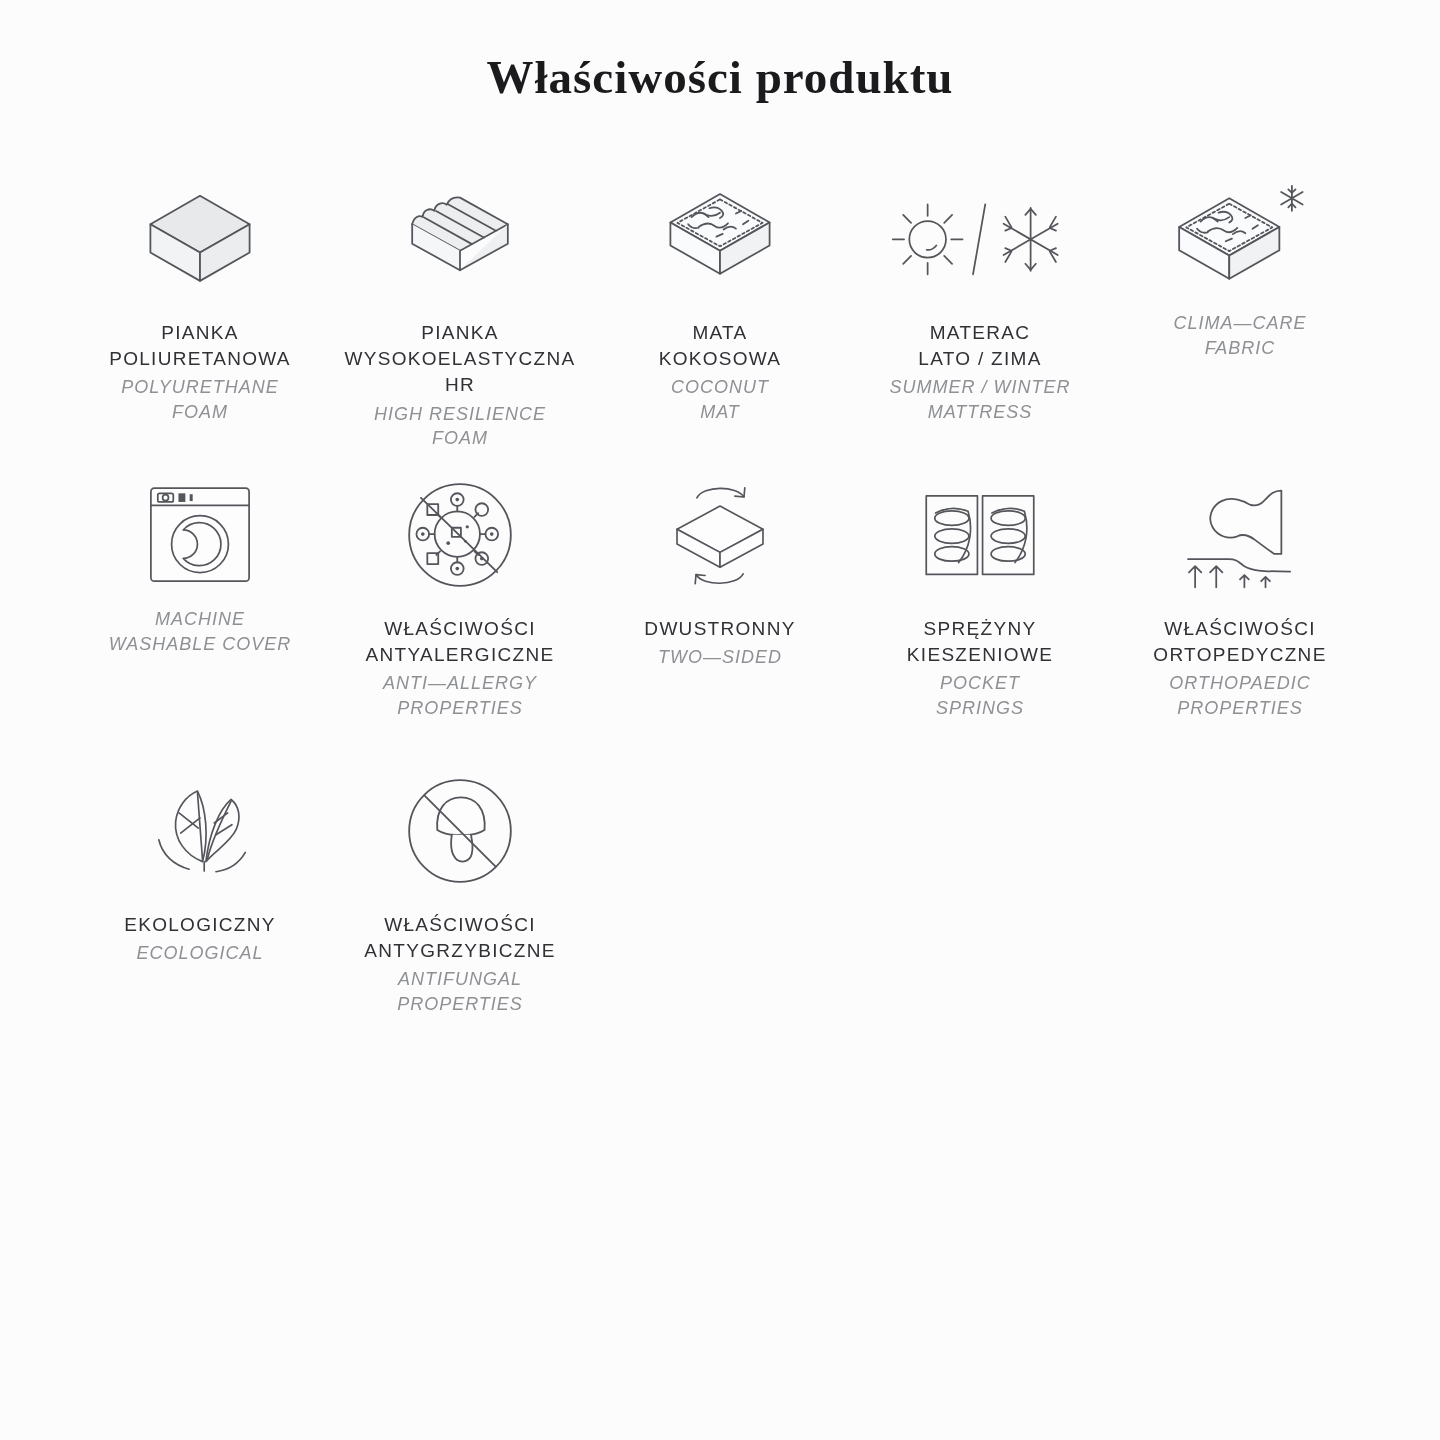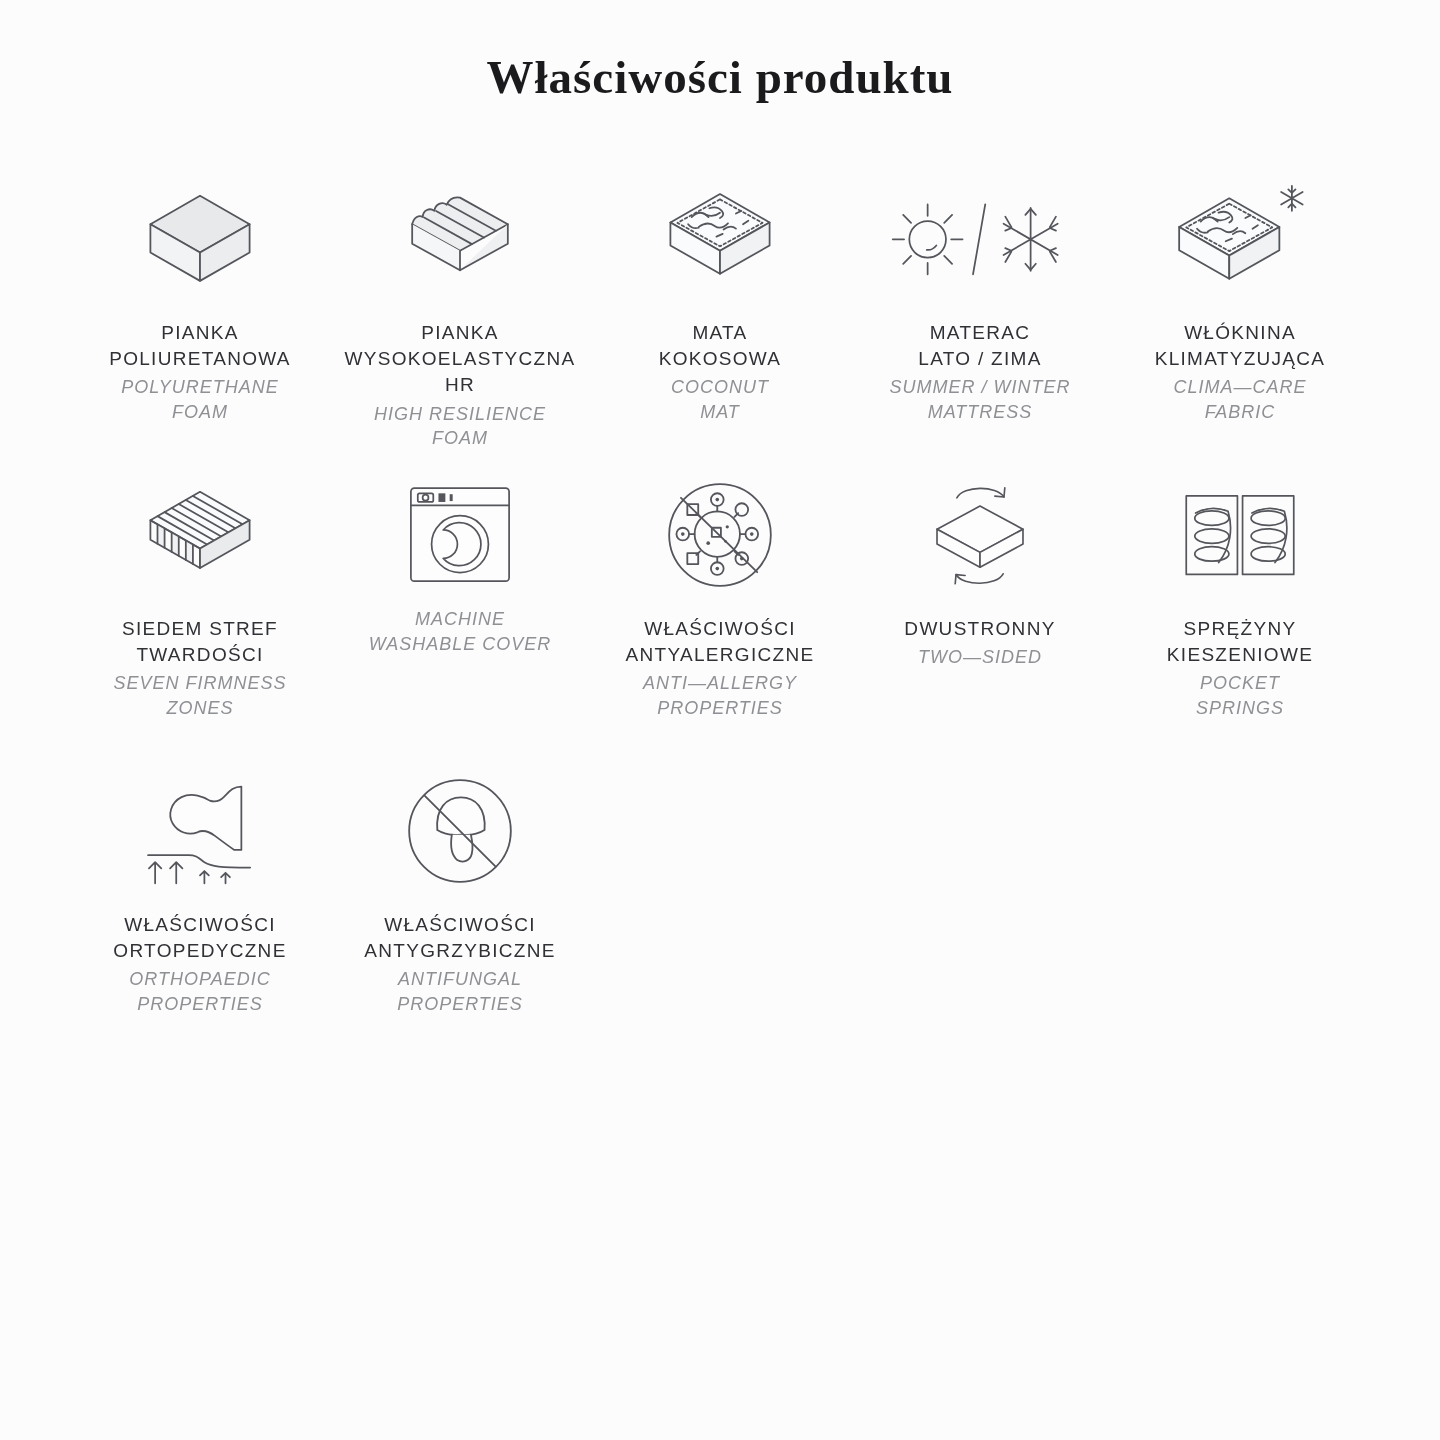--- a/index.html
+++ b/index.html
@@ -144,44 +144,24 @@
           <polygon points="64,16 120,48 64,80 8,48" fill="#fafbfc"></polygon>
           <polygon points="64,22 112,48.5 64,75 16,48.5" stroke-dasharray="3,3"></polygon>
           <path d="M32,42 q8,-8 16,-3 q8,4 16,-2 M40,53 q10,-7 18,-1 q7,5 15,-3 M52,32 q9,-3 14,3 q4,5 -2,8 M68,56 q8,-6 14,-1 M28,50 q5,6 12,4"></path>
           <path d="M82,38 l6,-3 M46,38 l5,4 M60,64 l7,-3 M90,50 l6,-4"></path>
           <polygon points="8,48 8,74 64,106 64,80" fill="#fafbfc"></polygon>
           <polygon points="120,48 120,74 64,106 64,80" fill="#f1f2f4"></polygon>
           <path d="M134,2 L134,30 M122,9 L146,23 M122,23 L146,9"></path>
           <path d="M130,6 L134,10 L138,6 M130,26 L134,22 L138,26"></path>
         </svg>
       </div>
-      <div class="pl">WŁÓKNINA
-KLIMATYZUJĄCA</div>
       <div class="en">CLIMA—CARE
 FABRIC</div>
     </div>
 
-    <div class="cell">
-      <div class="icon-box">
-        <svg class="ic" width="124" viewBox="0 0 140 118">
-          <polygon points="70,10 126,42 70,74 14,42" fill="#fafbfc"></polygon>
-          <path d="M22,37.4 L78,69.4 M30,32.9 L86,64.9 M38,28.3 L94,60.3 M46,23.7 L102,55.7 M54,19.1 L110,51.1 M62,14.6 L118,46.6"></path>
-          <polygon points="22,46.6 30,51.2 30,73.2 22,68.6" fill="#eff1f3" stroke="none"></polygon>
-          <polygon points="38,55.8 46,60.4 46,82.4 38,77.8" fill="#eff1f3" stroke="none"></polygon>
-          <polygon points="54,65 62,69.6 62,91.6 54,87" fill="#eff1f3" stroke="none"></polygon>
-          <polygon points="14,42 70,74 70,96 14,64" fill="none"></polygon>
-          <path d="M22,46.6 L22,68.6 M30,51.2 L30,73.2 M38,55.8 L38,77.8 M46,60.4 L46,82.4 M54,65 L54,87 M62,69.6 L62,91.6"></path>
-          <polygon points="126,42 126,64 70,96 70,74" fill="#e9ebed"></polygon>
-        </svg>
-      </div>
-      <div class="pl">SIEDEM STREF
-TWARDOŚCI</div>
-      <div class="en">SEVEN FIRMNESS
-ZONES</div>
-    </div>
 
 
     <div class="cell">
       <div class="icon-box">
         <svg class="ic" width="112" viewBox="0 0 130 120">
           <rect x="8" y="6" width="114" height="108" rx="4" fill="#fdfdfe"></rect>
           <path d="M8,26 L122,26"></path>
           <rect x="16" y="12" width="18" height="10" rx="2"></rect>
           <circle cx="25" cy="17" r="3.4"></circle>
           <rect x="40" y="12" width="8" height="10" fill="#54565b" stroke="none"></rect>
@@ -273,20 +253,37 @@
           <path d="M80,108 L80,122 M75,113 L80,108 L85,113"></path>
           <path d="M104,110 L104,122 M99,115 L104,110 L109,115"></path>
         </svg>
       </div>
       <div class="pl">WŁAŚCIWOŚCI
 ORTOPEDYCZNE</div>
       <div class="en">ORTHOPAEDIC
 PROPERTIES</div>
     </div>
 
+    <div class="cell">
+      <div class="icon-box">
+        <svg class="ic" width="126" viewBox="0 0 150 120">
+          <path d="M78,96 C58,88 44,70 46,48 C48,32 58,18 72,12 C82,32 86,66 78,96 Z" fill="#fdfdfe"></path>
+          <path d="M72,14 C74,40 76,68 78,94"></path>
+          <path d="M52,62 L75,44 M50,38 L73,56"></path>
+          <path d="M82,96 C94,82 110,74 118,58 C124,44 122,30 112,22 C98,34 86,62 82,96 Z" fill="#fdfdfe"></path>
+          <path d="M112,24 C102,44 90,68 84,92"></path>
+          <path d="M94,64 L113,52 M92,50 L108,38"></path>
+          <path d="M80,96 L80,107"></path>
+          <path d="M26,70 C30,88 44,100 62,105"></path>
+          <path d="M94,108 C110,106 122,97 129,85"></path>
+        </svg>
+      </div>
+      <div class="pl">EKOLOGICZNY</div>
+      <div class="en">ECOLOGICAL</div>
+    </div>
 
     <div class="cell">
       <div class="icon-box">
         <svg class="ic" width="118" viewBox="0 0 130 130">
           <circle cx="65" cy="65" r="56"></circle>
           <path d="M40,64 C38,40 50,28 66,28 C82,28 94,40 92,64 C84,69 74,70 66,69 C58,70 48,69 40,64 Z" fill="#fdfdfe"></path>
           <path d="M56,69 C54,82 56,92 62,97 C68,101 76,98 78,90 C80,82 78,74 77,69" fill="#fdfdfe"></path>
           <path d="M26,26 L104,104"></path>
         </svg>
       </div>

